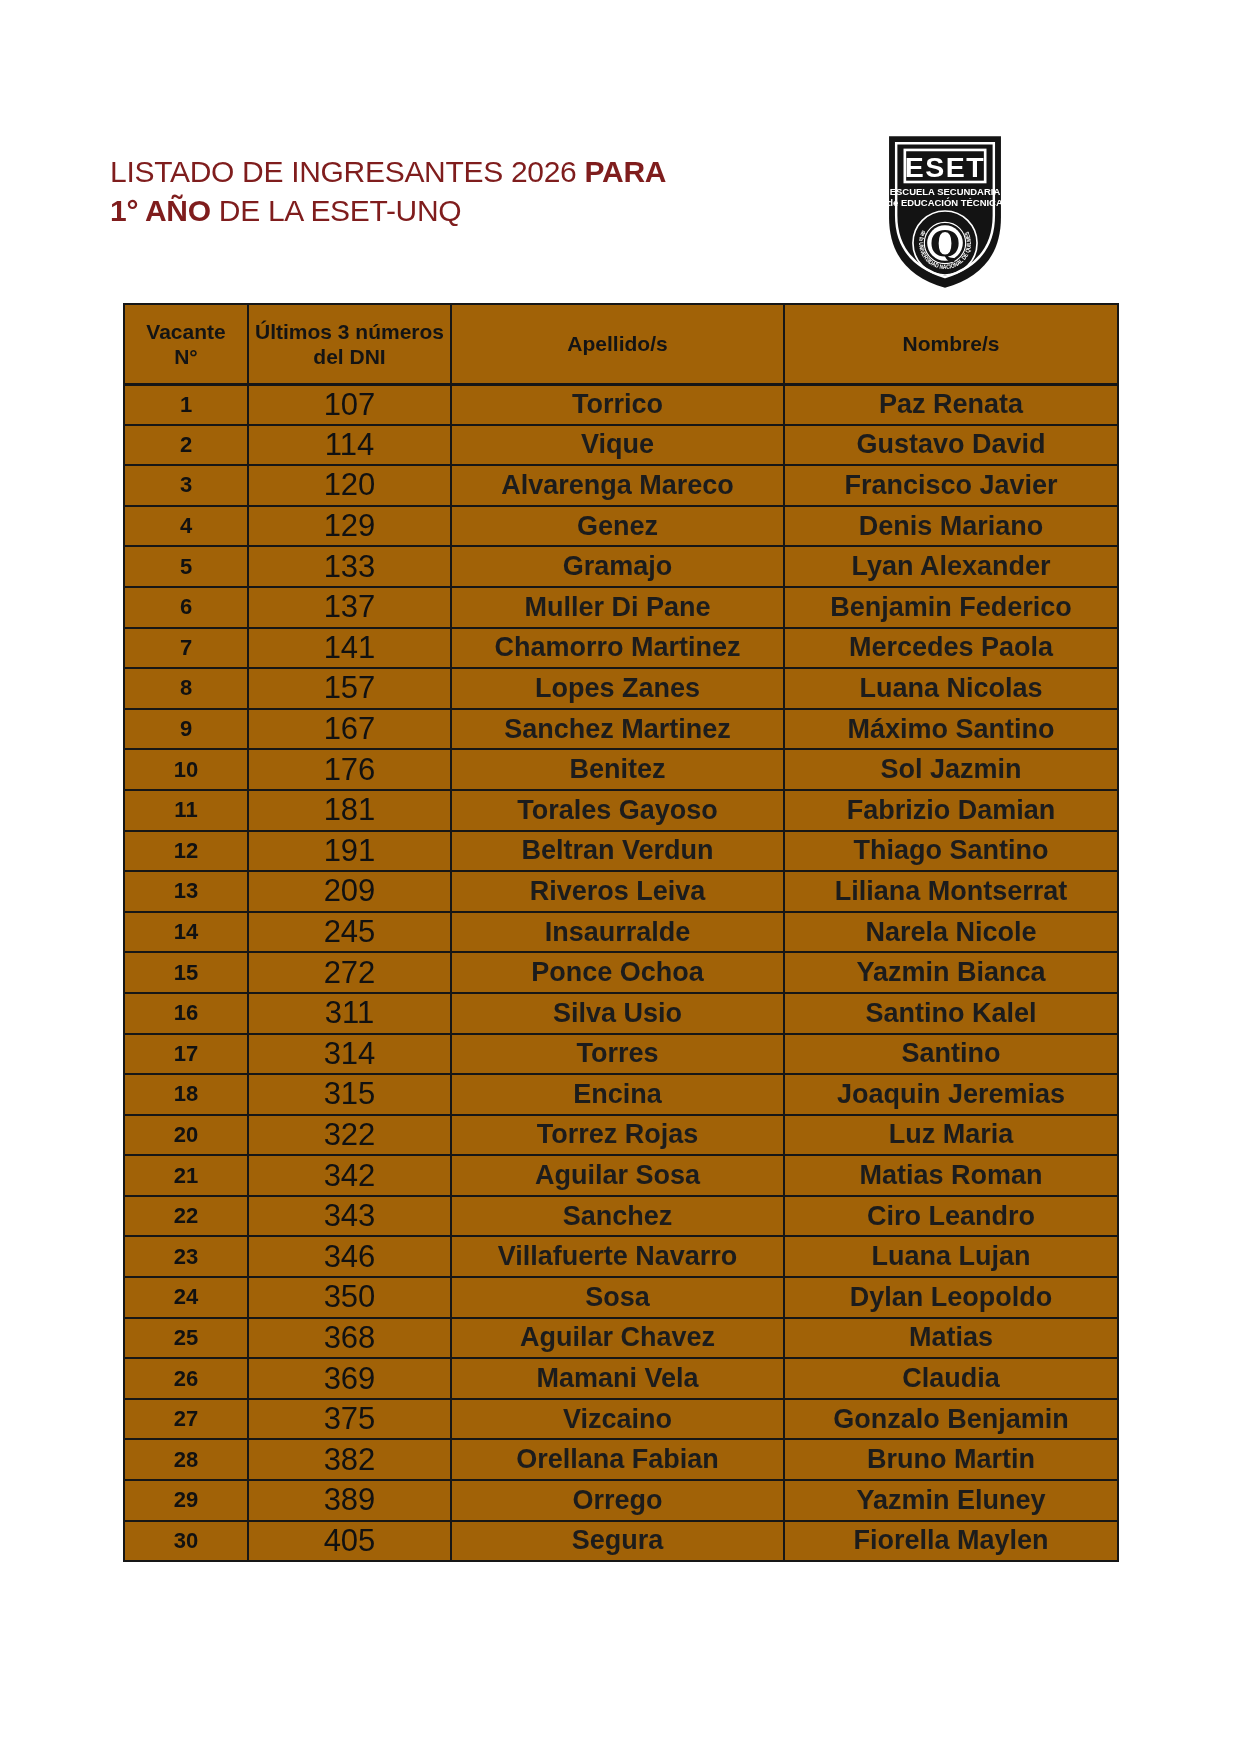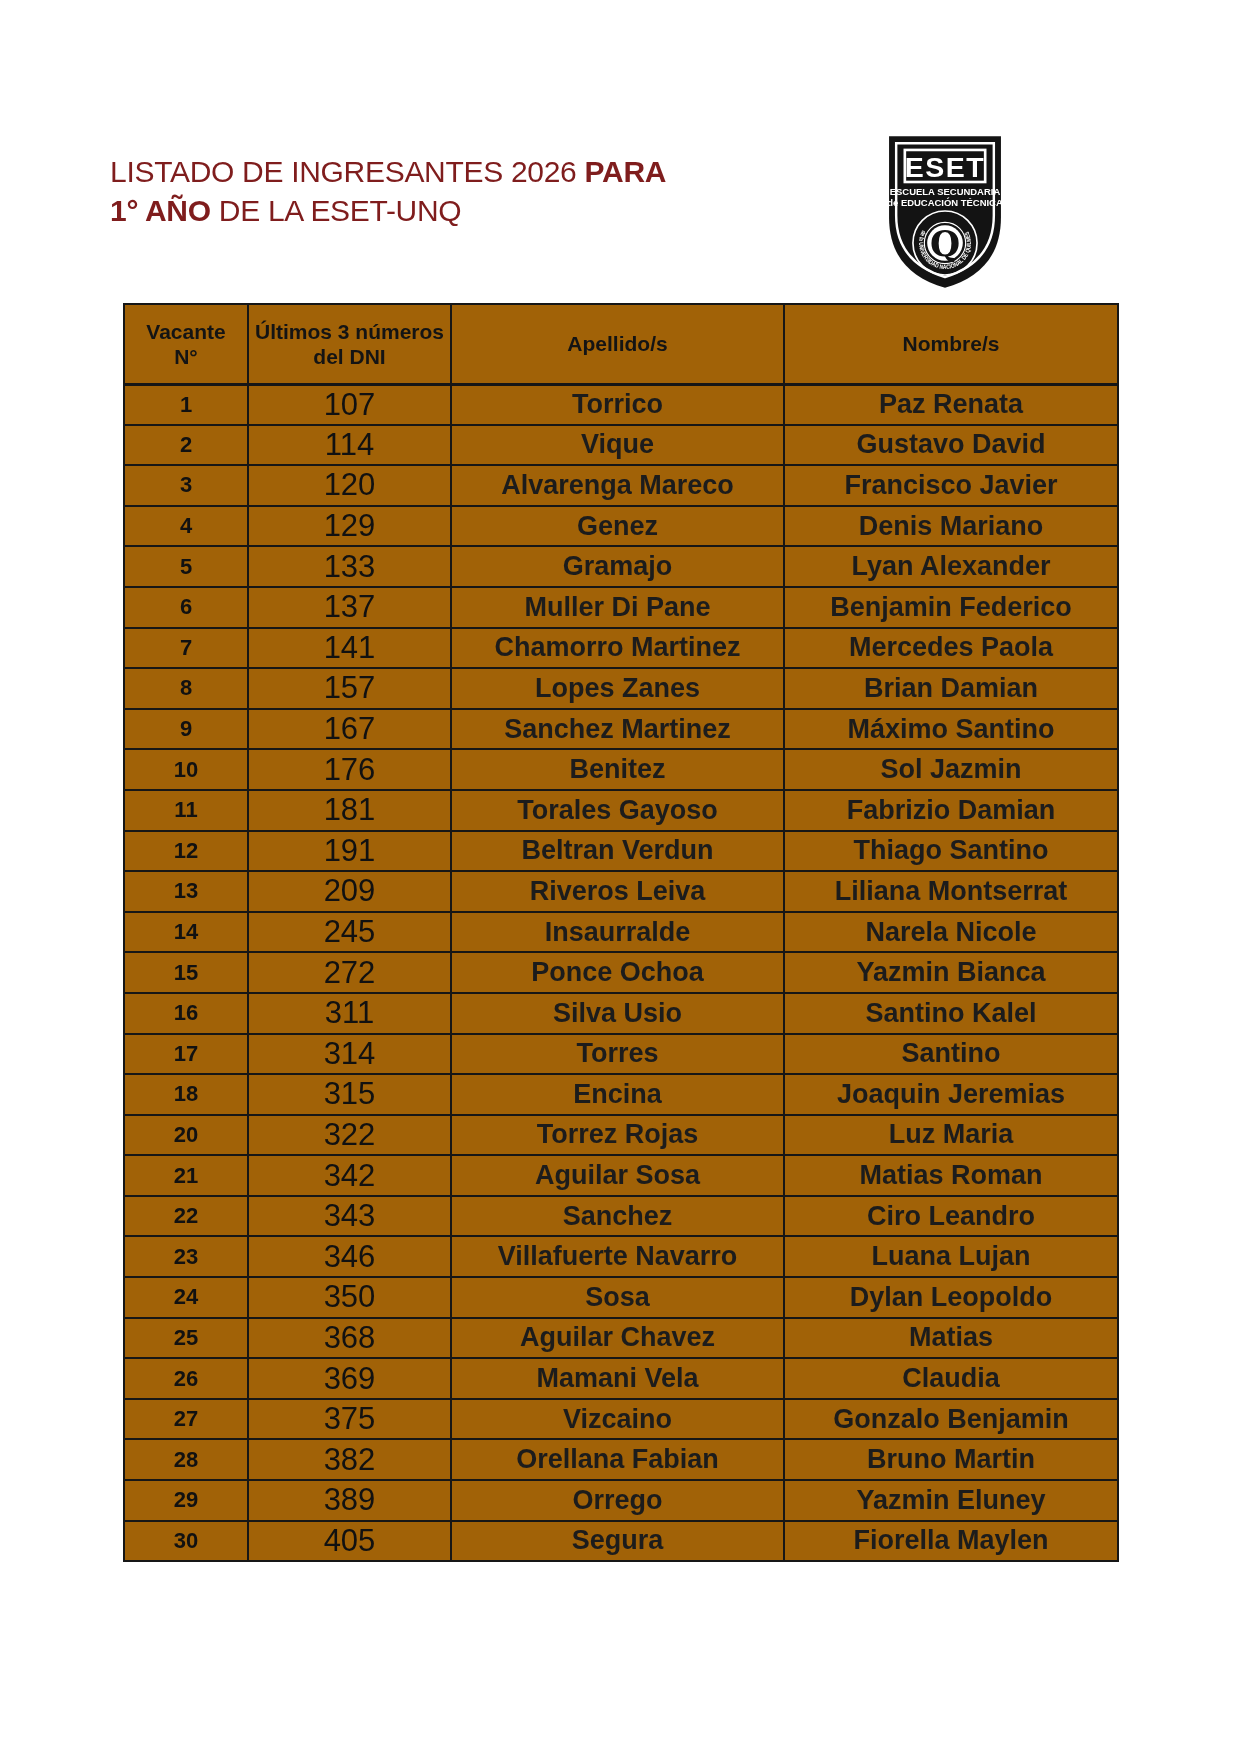--- a/index.html
+++ b/index.html
@@ -129,21 +129,21 @@
         <tr>
       <td class="c-vac">7</td>
       <td class="c-dni">141</td>
       <td class="c-ape">Chamorro Martinez</td>
       <td class="c-nom">Mercedes Paola</td>
     </tr>
         <tr>
       <td class="c-vac">8</td>
       <td class="c-dni">157</td>
       <td class="c-ape">Lopes Zanes</td>
-      <td class="c-nom">Brian Damian</td>
+      <td class="c-nom">Luana Nicolas</td>
     </tr>
         <tr>
       <td class="c-vac">9</td>
       <td class="c-dni">167</td>
       <td class="c-ape">Sanchez Martinez</td>
       <td class="c-nom">Máximo Santino</td>
     </tr>
         <tr>
       <td class="c-vac">10</td>
       <td class="c-dni">176</td>

